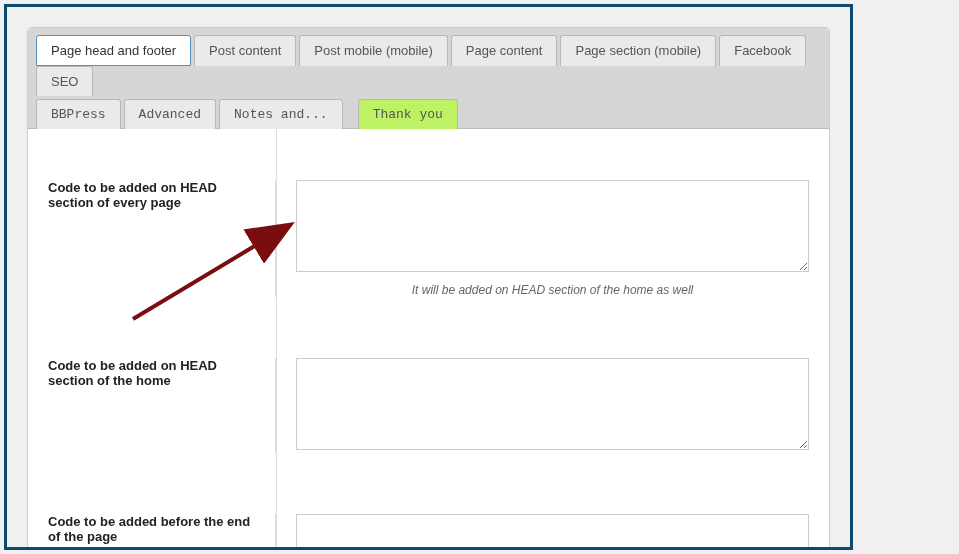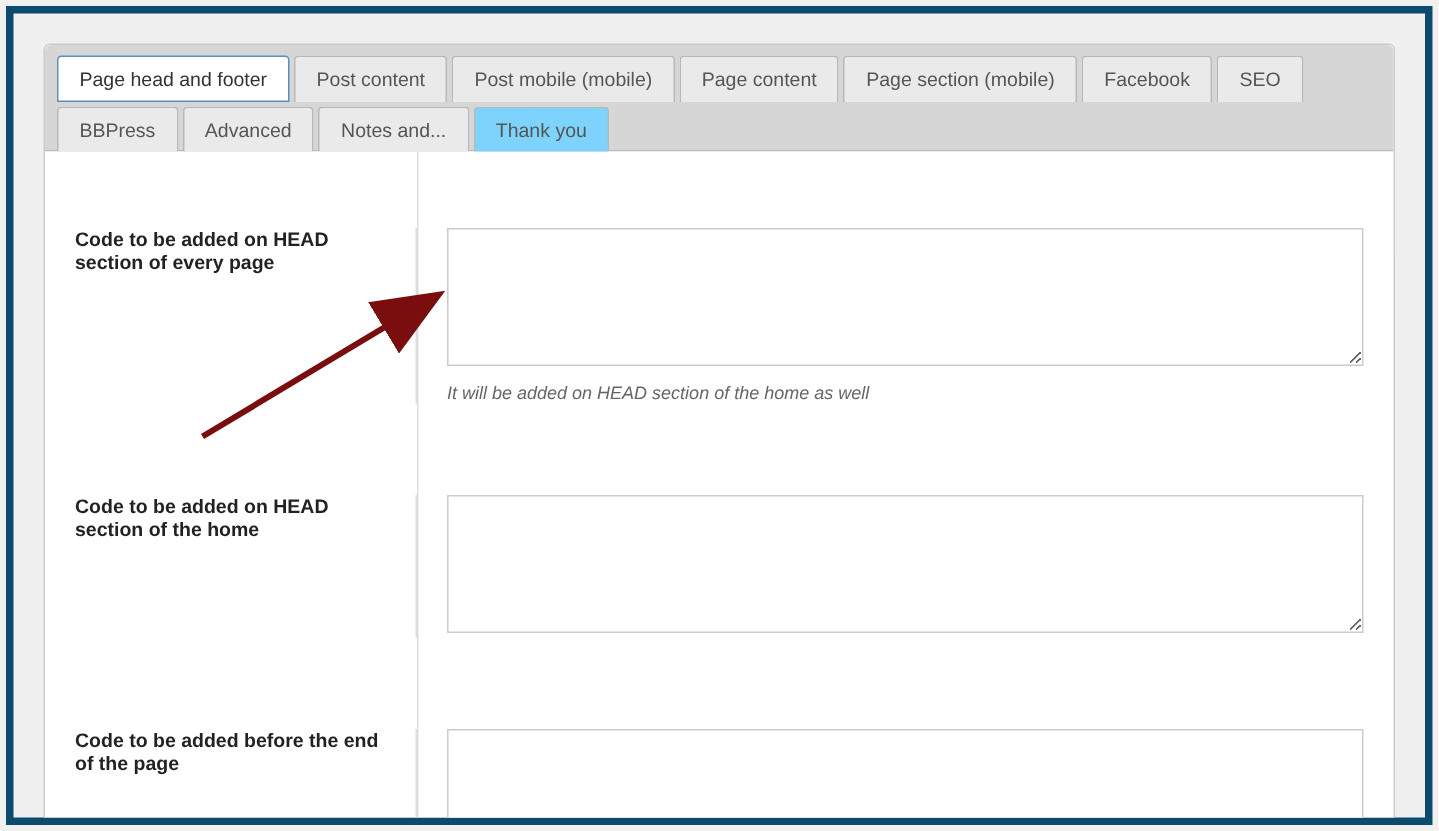--- a/index.html
+++ b/index.html
@@ -8,23 +8,23 @@
       padding: 0;
     }
     body {
       font-family: Arial, Helvetica, sans-serif;
       font-size: 13px;
       background: #f0f0f0;
       padding: 4px;
       color: #333;
     }
     .outer-frame {
-      border: 5px solid #0c4a6e;
+      border: 3px solid #0c4a6e;
       background: #f0f0f0;
-      width: 951px;
+      width: 849px;
       height: 546px;
       position: relative;
       overflow: hidden;
     }
     .panel {
       background: #fff;
       border: 1px solid #ccc;
       border-radius: 4px;
       margin: 20px 20px 0 20px;
       height: 560px;
@@ -54,26 +54,28 @@
       top: 1px;
     }
     .tab.active {
       background: #fff;
       border: 1px solid #5a8fbc;
       color: #333;
       font-weight: normal;
     }
     .tab-row.second {
       margin-top: 3px;
+      font-family: Liberation Mono, monospace;
     }
     .tab-row.second .tab {
       background: #eaeaea;
     }
     .tab-row.second .tab.white {
-      background: #7dd3fc;
+      background: #bef264;
+      margin-left: 12px;
     }
     .content {
       padding: 0;
       position: relative;
     }
     .form-row {
       display: flex;
       padding: 18px 20px 10px 0;
     }
     .label-col {
@@ -98,20 +100,21 @@
       resize: both;
       font-family: monospace;
       font-size: 12px;
       padding: 4px;
     }
     .help-text {
       font-style: italic;
       color: #666;
       font-size: 12px;
       margin-top: 8px;
+      text-align: center;
     }
     .form-rows-wrapper {
       position: relative;
     }
     .vertical-line {
       position: absolute;
       left: 248px;
       top: 0;
       bottom: 0;
       width: 1px;

